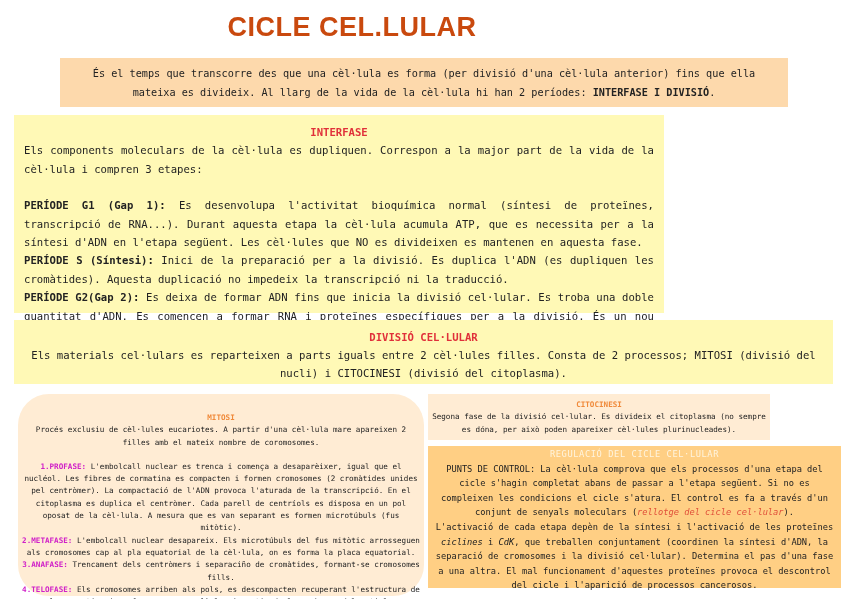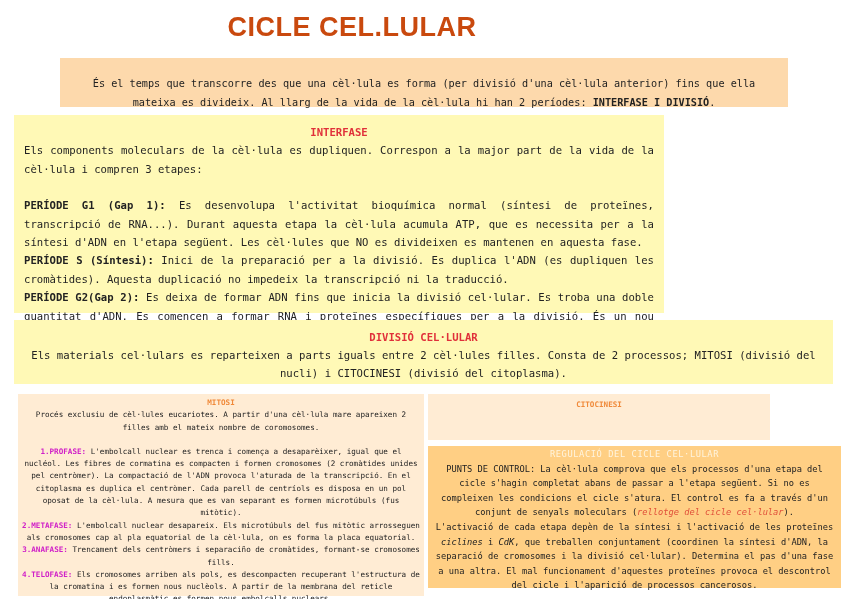--- a/index.html
+++ b/index.html
@@ -3,28 +3,28 @@
 <meta charset="utf-8">
 <style>
   html, body { margin:0; padding:0; background:#ffffff; }
   body { width:848px; height:599px; position:relative; overflow:hidden;
          font-family: "DejaVu Sans Mono", "Liberation Mono", monospace; color:#222; }
   .title { position:absolute; left:0; top:12px; width:704px; text-align:center;
            font-family:"Liberation Sans", sans-serif; font-weight:bold; font-size:27px;
            color:#c9490e; letter-spacing:0.5px; }
   .box { position:absolute; box-sizing:border-box; }
   .intro { left:60px; top:58px; width:728px; height:49px; background:#fdd9ac;
-           font-size:10.2px; line-height:19px; text-align:center; padding:16px 10px 0 10px; }
+           font-size:10.2px; line-height:19px; text-align:center; padding:6px 10px 0 10px; }
   .interfase { left:14px; top:115px; width:650px; height:198px; background:#fff9b6;
            font-size:10.6px; line-height:18.4px; padding:8px 10px 0 10px; text-align:justify; }
   .heading-red { color:#e0303a; font-weight:bold; text-align:center; display:block; }
   .divisio { left:14px; top:320px; width:819px; height:64px; background:#fff9b6;
            font-size:10.6px; line-height:18px; padding:8px 10px 0 10px; text-align:center; }
   .mitosi { left:18px; top:394px; width:406px; height:202px; background:#ffecd4;
-           font-size:7.6px; line-height:12.3px; text-align:center; padding:3px 4px 0 4px; }
+           font-size:7.6px; line-height:12.3px; text-align:center; padding:18px 4px 0 4px;border-radius:31px; }
   .citocinesi { left:428px; top:394px; width:342px; height:46px; background:#ffecd4;
            font-size:7.6px; line-height:12.3px; text-align:center; padding:5px 4px 0 4px; }
   .regulacio { left:428px; top:446px; width:413px; height:142px; background:#ffcf84;
            font-size:8.7px; line-height:14.6px; text-align:center; padding:1px 4px 0 4px; }
   .orange-head { color:#f08a3a; font-weight:bold; display:block; }
   .white-head { color:#fff4de; display:block; letter-spacing:0.6px; }
   .phase-label { color:#d020c8; font-weight:bold; }
   b { font-weight:bold; }
   .italic-red { color:#e0503a; font-style:italic; }
   .italic { font-style:italic; }
@@ -60,19 +60,20 @@
   <p>Procés exclusiu de cèl·lules eucariotes. A partir d'una cèl·lula mare apareixen 2 filles amb el mateix nombre de coromosomes.</p>
   <div class="spacer-s"></div>
   <p><span class="phase-label">1.PROFASE:</span><span> L'embolcall nuclear es trenca i comença a desaparèixer, igual que el nucléol. Les fibres de cormatina es compacten i formen cromosomes (2 cromàtides unides pel centròmer). La compactació de l'ADN provoca l'aturada de la transcripció. En el citoplasma es duplica el centròmer. Cada parell de centríols es disposa en un pol oposat de la cèl·lula. A mesura que es van separant es formen microtúbuls (fus mitòtic).</span></p>
   <p><span class="phase-label">2.METAFASE:</span><span> L'embolcall nuclear desapareix. Els microtúbuls del fus mitòtic arrosseguen als cromosomes cap al pla equatorial de la cèl·lula, on es forma la placa equatorial.</span></p>
   <p><span class="phase-label">3.ANAFASE:</span><span> Trencament dels centròmers i separaciño de cromàtides, formant-se cromosomes fills.</span></p>
   <p><span class="phase-label">4.TELOFASE:</span><span> Els cromosomes arriben als pols, es descompacten recuperant l'estructura de la cromatina i es formen nous nuclèols. A partir de la membrana del reticle endoplasmàtic es formen nous embolcalls nuclears.</span></p>
 </div>
 
 <div class="box citocinesi">
   <span class="orange-head">CITOCINESI</span>
+  <p>Segona fase de la divisió cel·lular. Es divideix el citoplasma (no sempre es dóna, per això poden apareixer cèl·lules plurinucleades).</p>
 </div>
 
 <div class="box regulacio">
   <span class="white-head">REGULACIÓ DEL CICLE CEL·LULAR</span>
   <p><span>PUNTS DE CONTROL: La cèl·lula comprova que els processos d'una etapa del cicle s'hagin completat abans de passar a l'etapa següent. Si no es compleixen les condicions el cicle s'atura. El control es fa a través d'un conjunt de senyals moleculars (</span><span class="italic-red">rellotge del cicle cel·lular</span><span>).</span></p>
   <p><span>L'activació de cada etapa depèn de la síntesi i l'activació de les proteïnes </span><span class="italic">ciclines</span><span> i </span><span class="italic">CdK</span><span>, que treballen conjuntament (coordinen la síntesi d'ADN, la separació de cromosomes i la divisió cel·lular). Determina el pas d'una fase a una altra. El mal funcionament d'aquestes proteïnes provoca el descontrol del cicle i l'aparició de processos cancerosos.</span></p>
 </div>
 
 </body></html>

